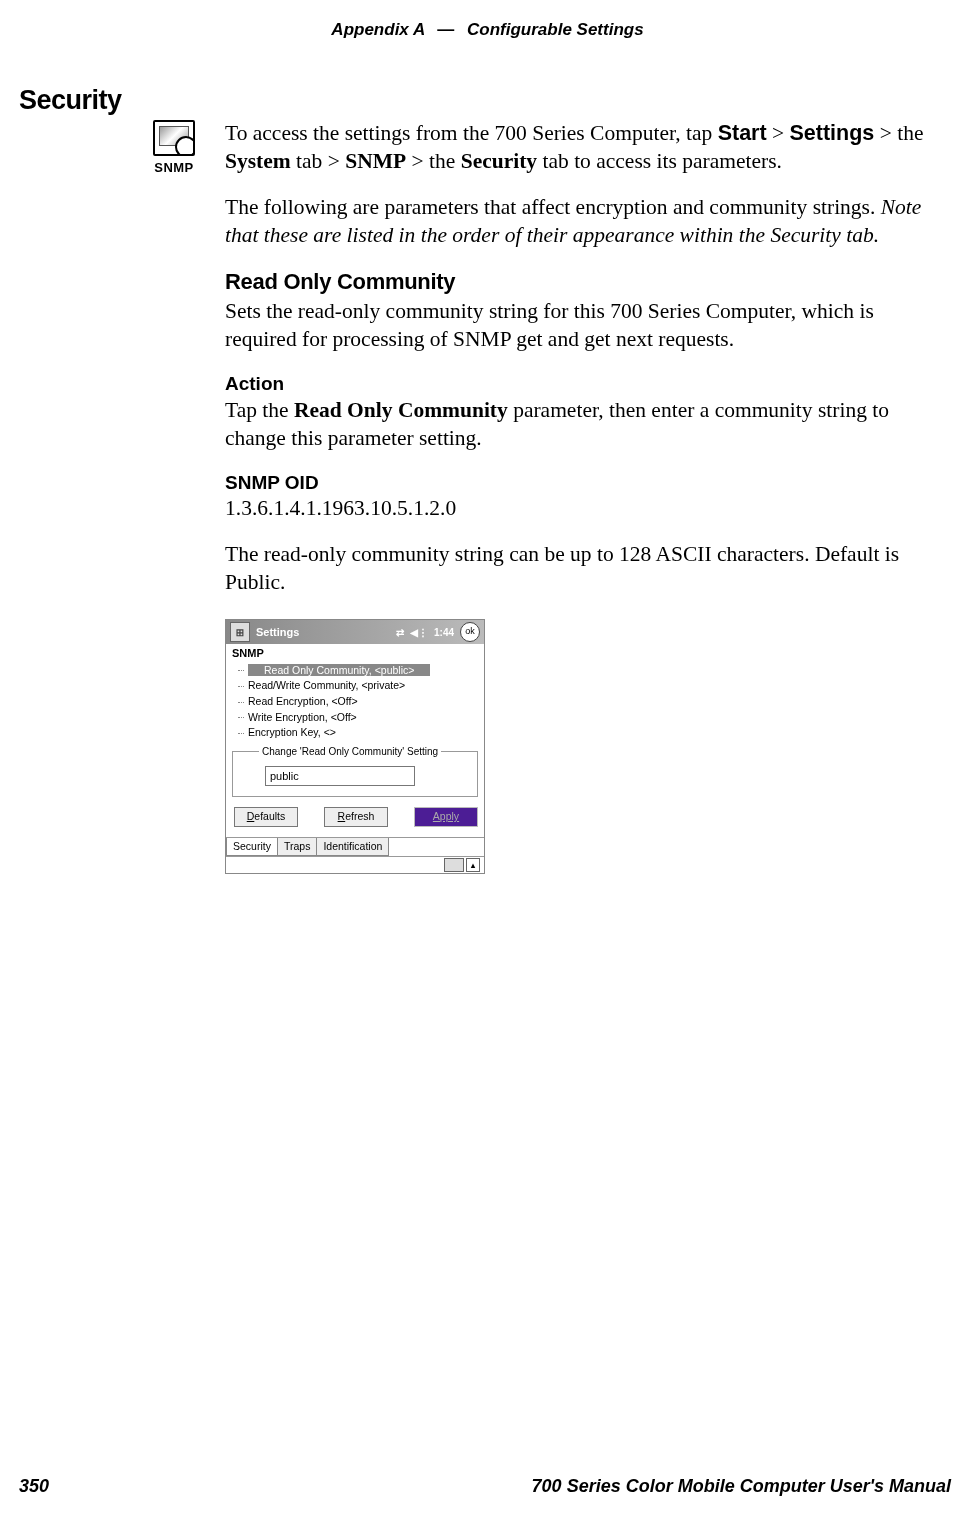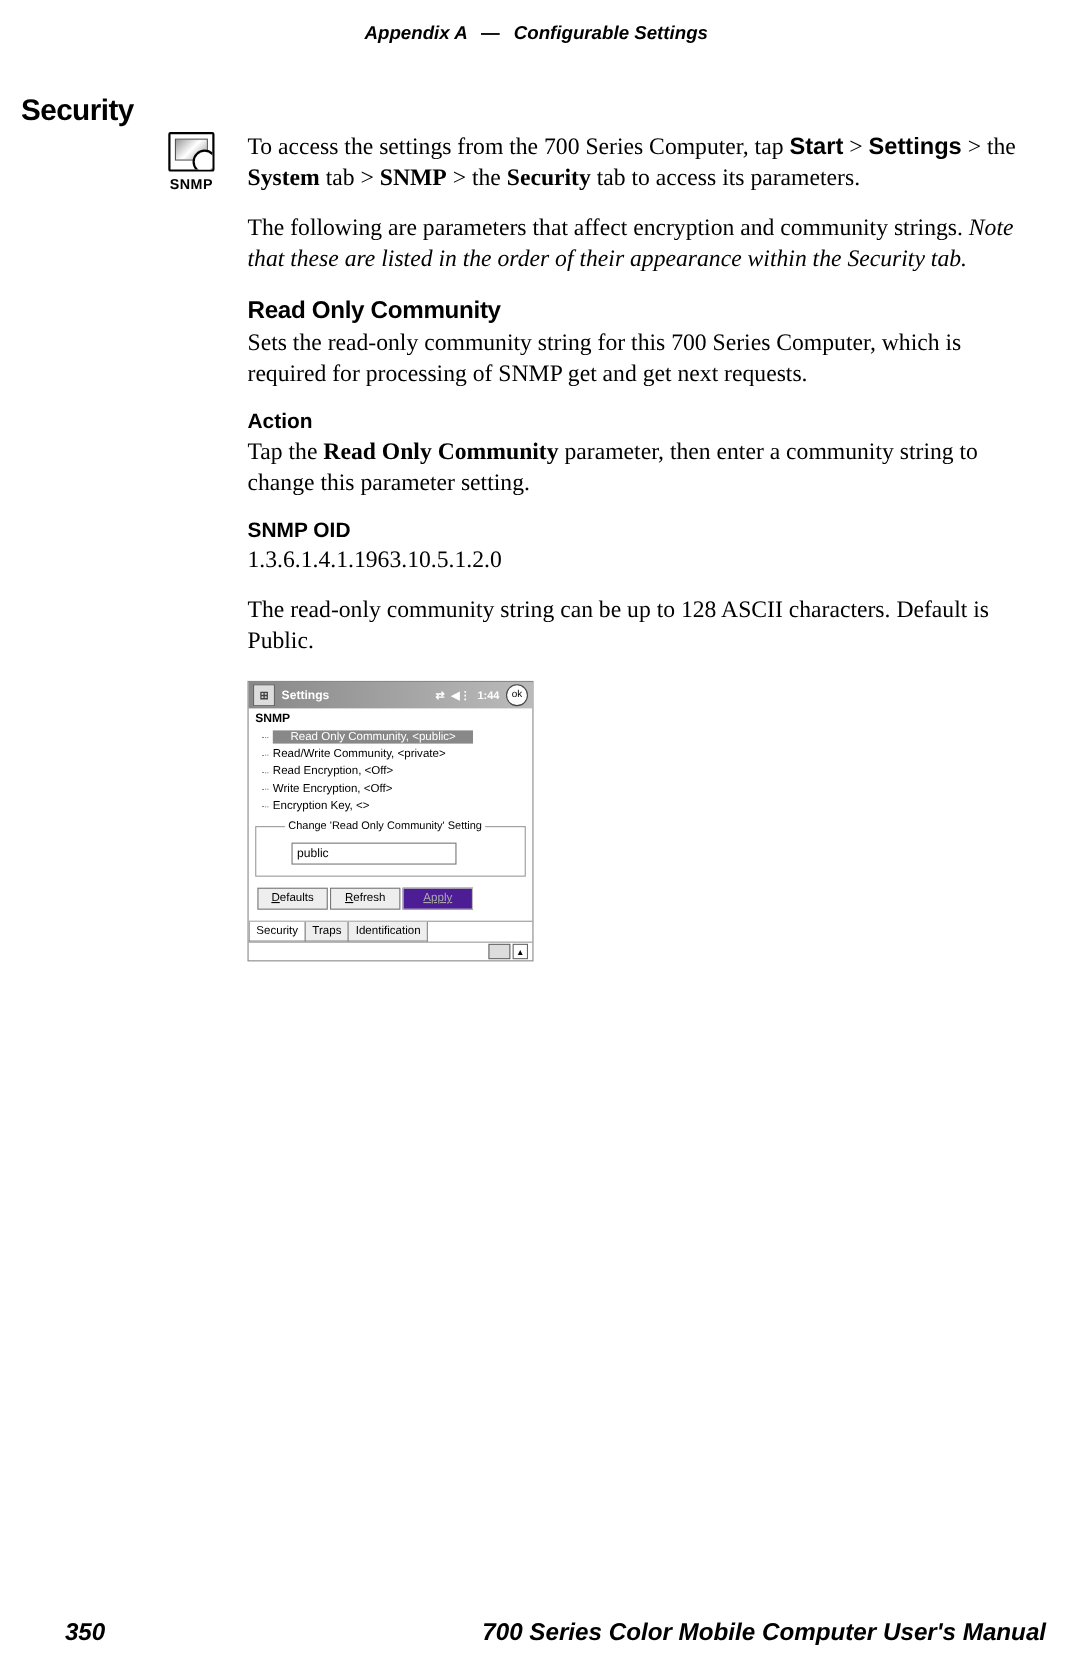--- a/index.html
+++ b/index.html
@@ -170,21 +170,21 @@
   }
   .ds-input {
     margin-left:24px;
     width: 140px;
     border:1px solid #777;
     padding:2px 4px;
     font-size:11px;
     background:#fff;
   }
   .ds-buttons {
-    display:flex; gap:2px; padding:6px 8px 2px 8px; justify-content:flex-start;
+    display:flex; gap:26px; padding:6px 8px 2px 8px; justify-content:flex-start;
   }
   .ds-btn {
     border:1px solid #777;
     padding:2px 8px;
     font-size:10.5px;
     background:#eee;
     min-width:46px;
     text-align:center;
   }
   .ds-btn.dis { color:#aaa; background:#4c1d95; border-color:#bbb;text-decoration:underline;}
@@ -215,22 +215,21 @@
   .footer {
     position:absolute;
     bottom: 24px;
     left: 19px;
     right: 24px;
     display:flex;
     justify-content:space-between;
     font-family: "Arial Black","Arial Bold",Arial,Helvetica,sans-serif;
     font-weight:900;
     font-style: italic;
-    font-size:22px;
-    margin-left:40px;
+    font-size:18px;
   }
   .footer .pnum { font-style: italic; }
   .ru { text-decoration: underline; }
 </style>
 </head>
 <body>
 
 <div class="page">
 
   <div class="header">

